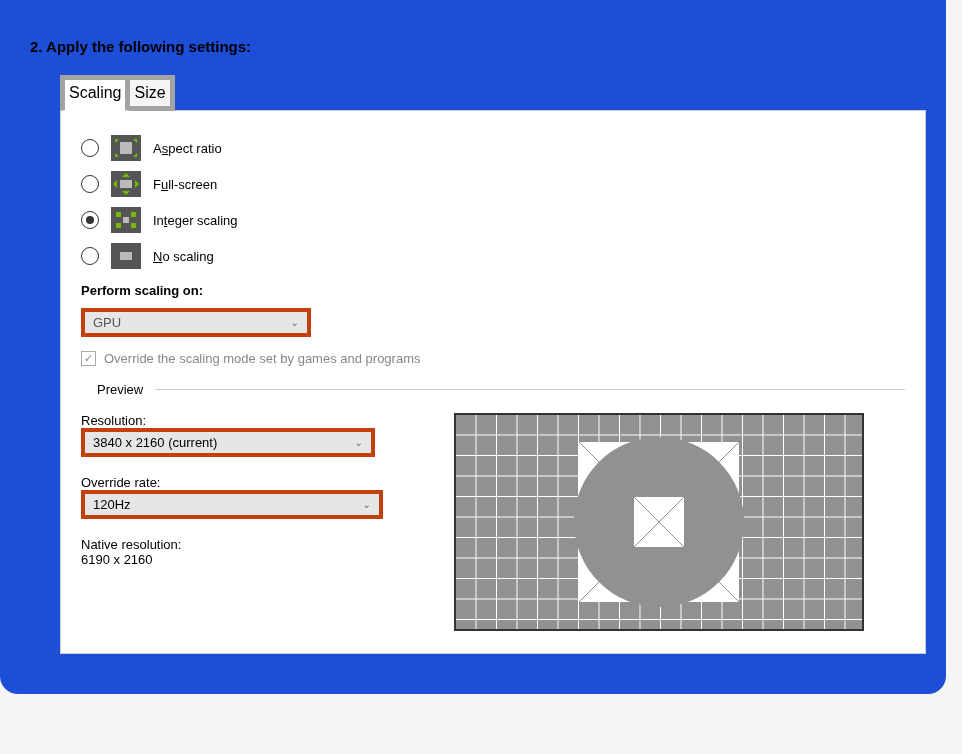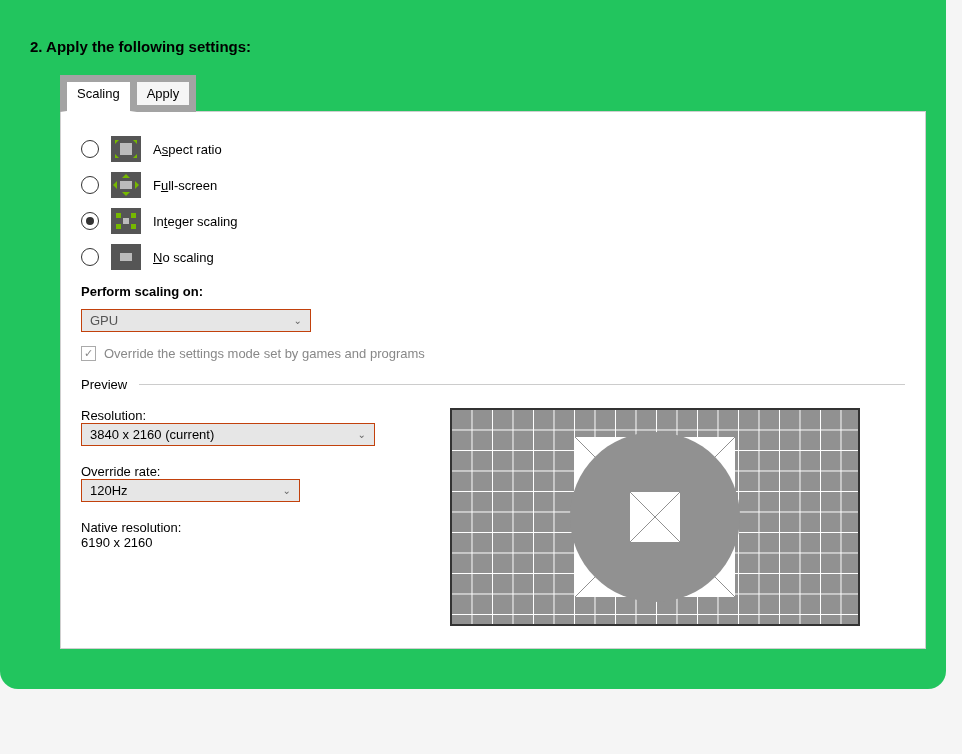--- a/index.html
+++ b/index.html
@@ -8,41 +8,41 @@
     padding: 0;
     font-family: "Segoe UI", Tahoma, sans-serif;
     font-size: 13px;
     color: #000;
     background: #f5f5f5;
     width: 962px;
     height: 754px;
   }
   .outer {
     padding: 0 20px 40px 30px;
-    background: #22c55e;
+    background: #1d4ed8;
     border-bottom-left-radius: 18px;
     border-bottom-right-radius: 18px;
     margin-right: 16px;
   }
   .heading {
     font-weight: bold;
     font-size: 15px;
     padding: 38px 0 20px 0;
   }
   .tabs {
     display: flex;
     margin-left: 30px;
     position: relative;
     z-index: 2;
   }
   .tab {
-    padding: 4px 10px;
-    border: 7px solid #a3a3a3;
+    padding: 4px 4px;
+    border: 5px solid #a3a3a3;
     background: #f5f5f5;
-    font-size: 13px;
+    font-size: 16px;
     cursor: pointer;
     margin-bottom: -1px;
   }
   .tab.active {
     background: #fff;
     border-bottom: 1px solid #fff;
   }
   .tab:not(.active) { border-left: none; }
   .panel {
     border: 1px solid #cfcfcf;
@@ -74,40 +74,40 @@
   .mode-icon {
     width: 30px; height: 26px;
     background: #555;
     display:flex; align-items:center; justify-content:center;
     flex-shrink:0;
     padding:2px;
   }
   .dropdown {
     display:flex; align-items:center; justify-content:space-between;
     background:#e6e6e6;
-    border:1px solid #c2410c;
+    border:4px solid #c2410c;
     padding:3px 8px;
     width:230px;
     cursor:pointer;
     margin-top:0;
     gap:48px;
   }
   .dropdown.disabled { color:#555; }
   .chev { color:#666; font-size:10px; }
   .check-row { display:flex; align-items:center; gap:8px; margin:14px 0 16px 0; color:#888;}
   .checkbox {
     width:15px; height:15px;
     border:1px solid #aaa;
     display:flex; align-items:center; justify-content:center;
     color:#888;
     font-size:11px;
   }
   .fieldset-title {
     display:flex; align-items:center; gap:12px;
-    margin:4px 0 16px 0;
+    margin:4px 0 16px 16px;
   }
   .fieldset-title .line { flex:1; height:1px; background:#ccc; }
   .cols {
     display:flex; gap:30px; align-items:flex-start;justify-content:space-between;
   }
   .leftcol { flex:0 0 270px; }
   .field { margin-bottom:18px; }
   .underline-key { text-decoration: underline; text-decoration-thickness:1px; text-underline-offset:1px; }
   .preview-area {
     flex:1;
@@ -155,21 +155,21 @@
   .center-box svg{position:absolute;inset:0;}
 </style>
 </head>
 <body>
 
 <div class="outer">
   <div class="heading">2. Apply the following settings:</div>
 
   <div class="tabs">
     <div class="tab active">Scaling</div>
-    <div class="tab">Apply</div>
+    <div class="tab">Size</div>
   </div>
 
   <div class="panel">
 
     <div class="radio-row">
       <div class="radio"></div>
       <div class="mode-icon">
         <svg width="26" height="22" viewBox="0 0 26 22">
           <rect x="0" y="0" width="26" height="22" fill="#555"></rect>
           <rect x="7" y="5" width="12" height="12" fill="#bbb"></rect>
@@ -232,40 +232,40 @@
     </div>
 
     <div class="label" style="margin-top:14px;font-weight:bold;">Perform scaling on:</div>
     <div class="dropdown disabled">
       <span>GPU</span>
       <span class="chev">⌄</span>
     </div>
 
     <div class="check-row">
       <div class="checkbox">✓</div>
-      <span>Override the settings mode set by games and programs</span>
+      <span>Override the scaling mode set by games and programs</span>
     </div>
 
     <div class="fieldset-title">
       <span>Preview</span>
       <div class="line"></div>
     </div>
 
     <div class="cols">
       <div class="leftcol">
         <div class="field">
           <div>Resolution:</div>
           <div class="dropdown" style="width:294px;">
             <span>3840 x 2160 (current)</span>
             <span class="chev">⌄</span>
           </div>
         </div>
         <div class="field">
           <div>Override rate:</div>
-          <div class="dropdown" style="width:219px;">
+          <div class="dropdown" style="width:302px;">
             <span>120Hz</span>
             <span class="chev">⌄</span>
           </div>
         </div>
         <div class="field">
           <div>Native resolution:</div>
           <div>6190 x 2160</div>
         </div>
       </div>
 

